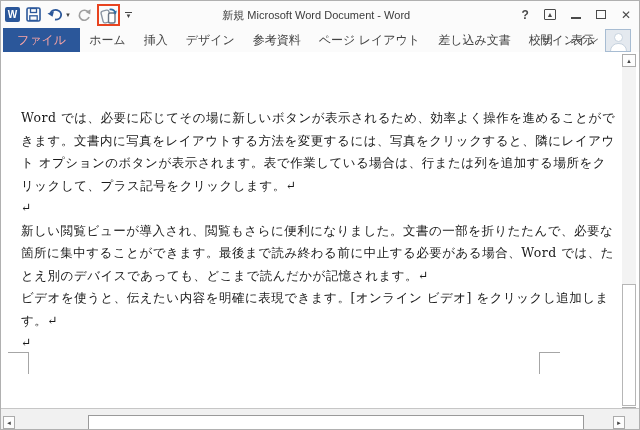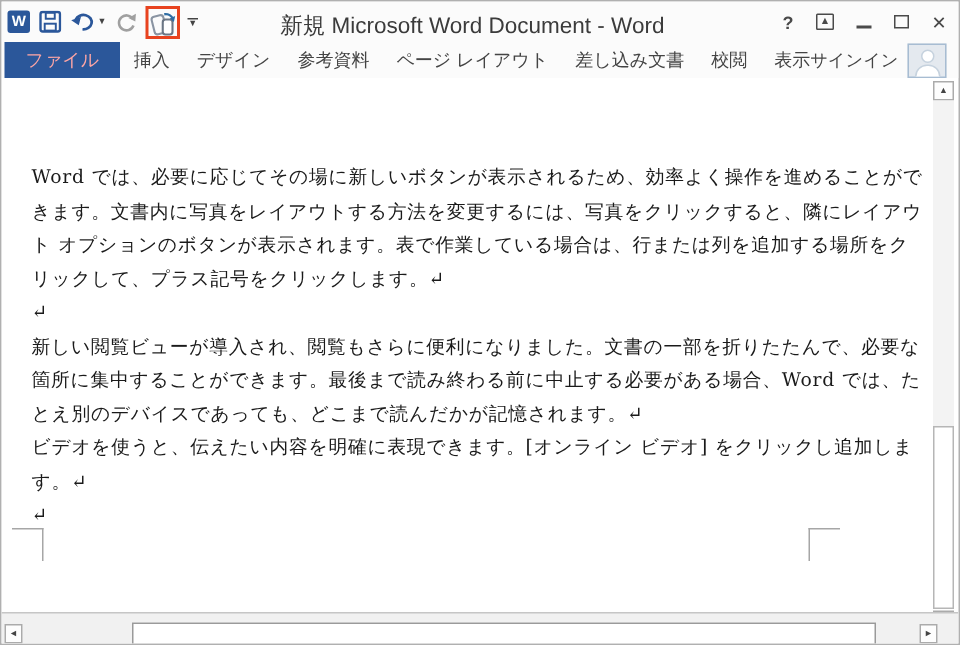--- a/index.html
+++ b/index.html
@@ -15,21 +15,21 @@
   .qat-btn{display:flex;align-items:center;justify-content:center;margin-right:6px;cursor:default;}
   .appicon{width:15px;height:15px;background:#2b579a;border-radius:2px;color:#fff;
     font-size:10px;font-weight:bold;display:flex;align-items:center;justify-content:center;}
   .undo-caret{font-size:6px;color:#444;margin-left:2px;}
   .touch-wrap{width:23px;height:22px;border:2px solid #e8431f;display:flex;align-items:center;
     justify-content:center;margin-right:2px;}
   .qat-dd{display:flex;flex-direction:column;align-items:center;margin-left:3px;}
   .qat-dd .bar{width:7px;border-top:1px solid #444;margin-bottom:1px;}
   .qat-dd .car{font-size:6px;color:#444;line-height:4px;}
   .title{position:absolute;left:50%;top:7px;transform:translateX(-52%);
-    font-size:15px;color:#3b3b3b;white-space:nowrap;}
+    font-size:11px;color:#3b3b3b;white-space:nowrap;}
   .wincontrols{position:absolute;right:8px;top:0;height:27px;display:flex;align-items:center;gap:15px;}
   .wc{color:#4a4a4a;font-size:12px;line-height:12px;cursor:default;}
   .ribbon-disp{width:12px;height:11px;border:1px solid #4a4a4a;border-radius:1px;
     display:flex;align-items:center;justify-content:center;font-size:7px;color:#4a4a4a;}
   .maxbox{width:10px;height:9px;border:1.5px solid #4a4a4a;}
   .minbar{width:10px;border-top:2px solid #4a4a4a;display:inline-block;}
   
   .tabrow{position:absolute;left:0;top:27px;width:100%;height:24px;background:#fbfbfb;
     display:flex;align-items:stretch;}
   .tab{display:flex;align-items:center;padding:0 9px;font-size:12px;color:#444;
@@ -120,20 +120,21 @@
       <span class="wc" style="font-weight:bold;">?</span>
       <span class="ribbon-disp">▲</span>
       <span class="wc"><span class="minbar"></span></span>
       <span class="wc"><span class="maxbox" style="display:inline-block;"></span></span>
       <span class="wc">✕</span>
     </div>
   </div>
 
   <div class="tabrow">
     <div class="tab active">ファイル</div>
+    <div class="tab">ホーム</div>
     <div class="tab">挿入</div>
     <div class="tab">デザイン</div>
     <div class="tab">参考資料</div>
     <div class="tab">ページ レイアウト</div>
     <div class="tab">差し込み文書</div>
     <div class="tab">校閲</div>
     <div class="tab">表示</div>
   </div>
   <div class="signin">サインイン</div>
   <div class="avatar">

